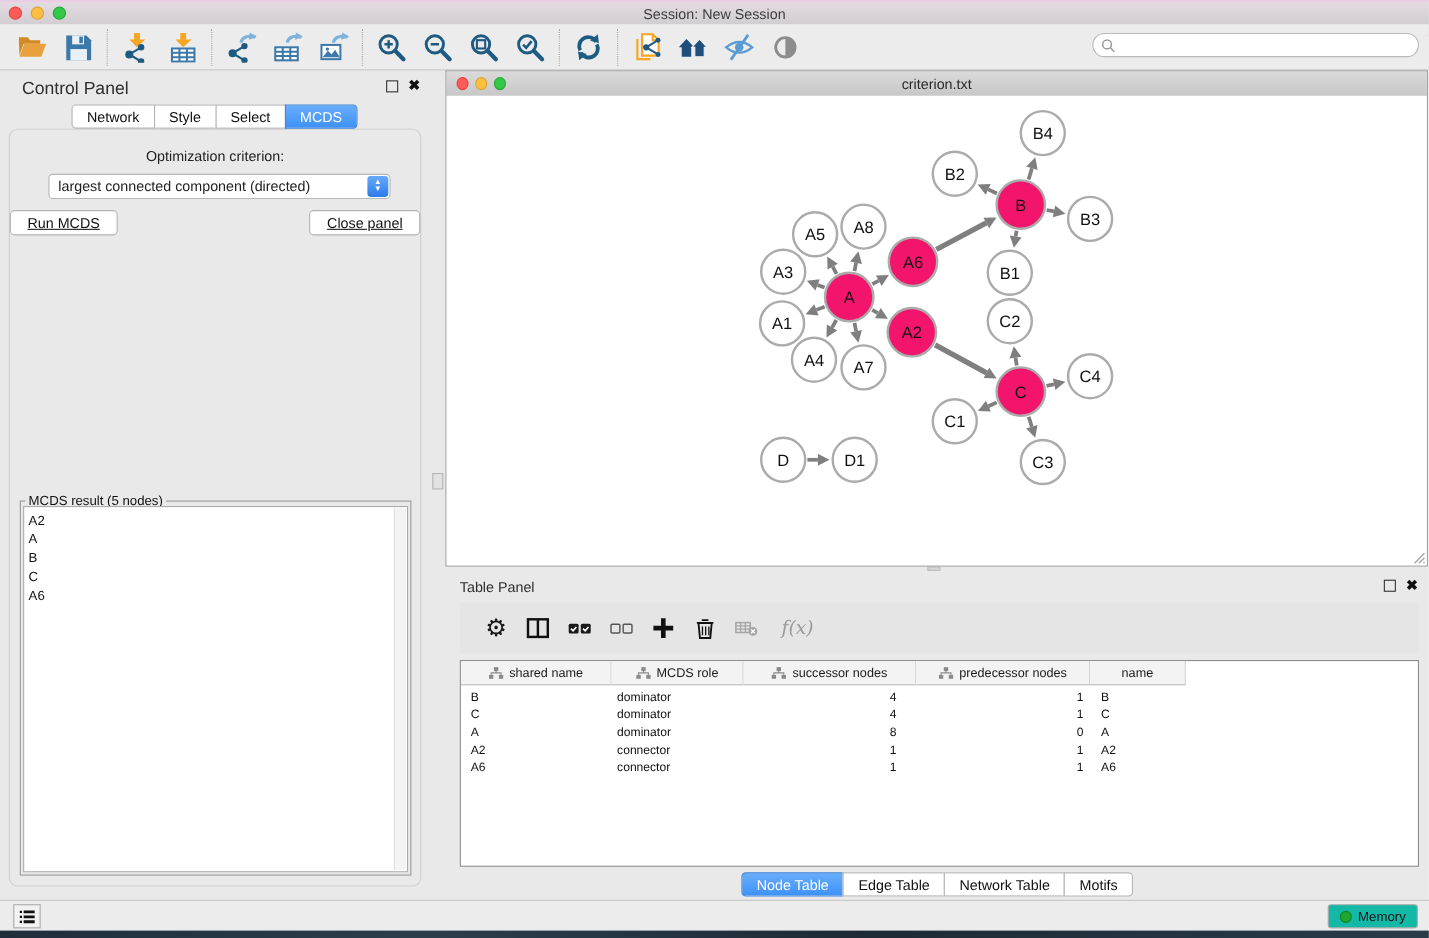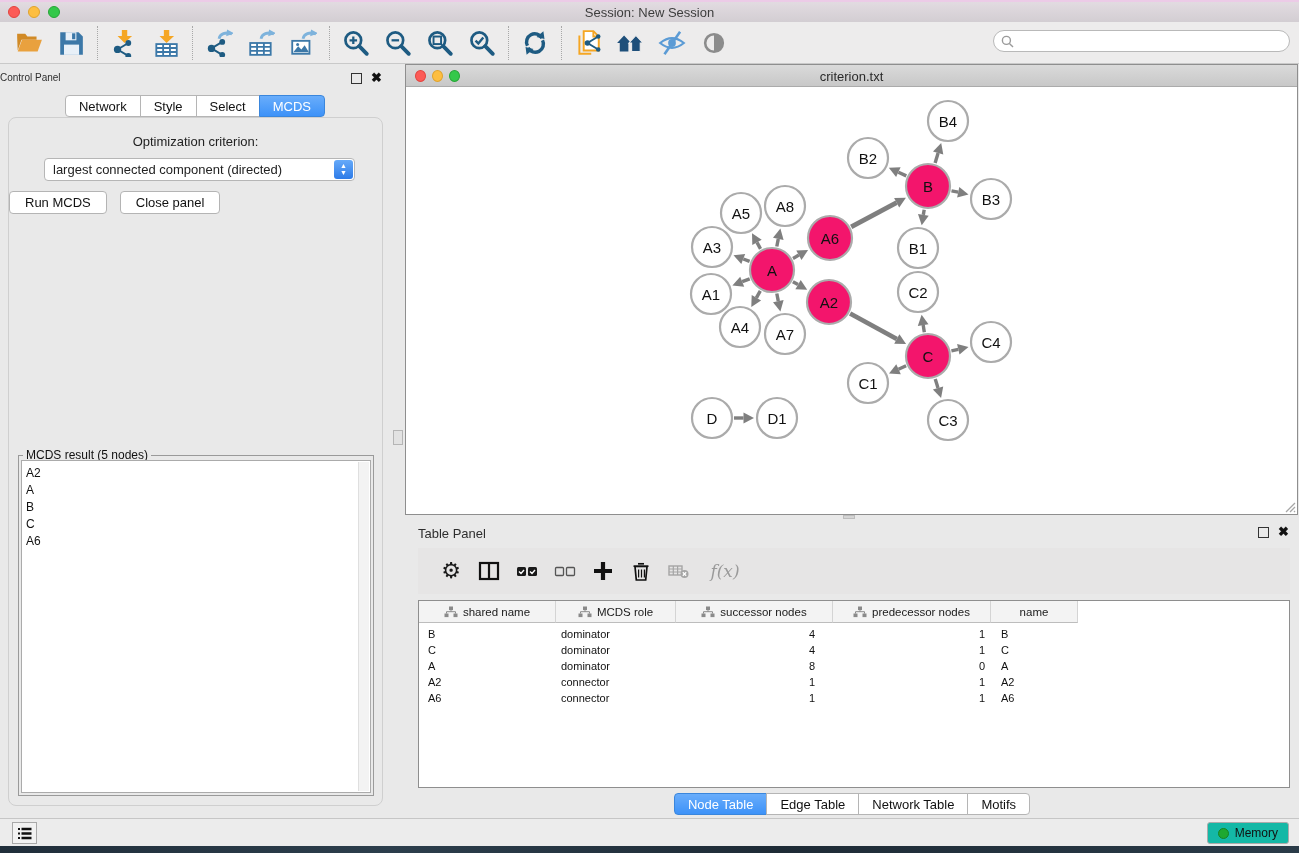--- a/index.html
+++ b/index.html
@@ -28,21 +28,21 @@
   .tb-btn svg { width:28px; height:28px; }
   .tb-sep { width:1px; height:34px; border-left:1px dotted #A8A8A8; margin:0 5px; }
   .searchbox { position:absolute; right:9px; top:8px; width:297px; height:22px;
     background:#fff; border:1px solid #B9B9B9; border-radius:12px;
     display:flex; align-items:center; padding-left:7px; }
   .searchbox input { border:none; outline:none; flex:1; font-size:12px; background:transparent;
     font-family:"Liberation Sans", sans-serif; }
 
   
   .cp { left:0; top:64px; width:390px; height:754px; }
-  .cp-title { position:absolute; left:0; top:8px; font-size:10px; color:#2e2e2e; }
+  .cp-title { position:absolute; left:20px; top:8px; font-size:16px; color:#2e2e2e; }
   .panel-float { position:absolute; top:9px; width:11px; height:11px; border:1.5px solid #333; }
   .panel-close { position:absolute; top:6px; font-size:13px; font-weight:bold; color:#111; }
   .cp .panel-float { right:28px; } .cp .panel-close { right:8px; }
 
   .seg-tabs { display:flex; }
   .seg-tab { height:22px; line-height:21px; padding:0 13px; background:#fff;
     border:1px solid #B5B5B5; margin-left:-1px; font-size:13px; color:#111; }
   .seg-tab:first-child { border-radius:4px 0 0 4px; margin-left:0; }
   .seg-tab:last-child { border-radius:0 4px 4px 0; }
   .seg-tab.active { background:linear-gradient(#69ADFB,#3D92F8); color:#fff; border-color:#3A86DC; }
@@ -51,21 +51,21 @@
   .cp-content { position:absolute; left:8px; right:7px; top:53px; bottom:12px;
     border:1px solid #CFCFCF; border-radius:8px; background:#E9E9E9; }
   .opt-label { position:absolute; left:0; right:0; top:16px; text-align:center; font-size:13px; }
   .dropdown { position:absolute; left:35px; right:27px; top:40px; height:23px; background:#fff;
     border:1px solid #B6B6B6; border-radius:4px; font-size:13px; line-height:21px;
     padding-left:8px; }
   .dd-stepper { position:absolute; right:1px; top:1px; bottom:1px; width:19px; border-radius:3px;
     background:linear-gradient(#66AAF9,#2D7BE8); display:flex; flex-direction:column;
     align-items:center; justify-content:center; gap:1px; }
   .dd-stepper span { color:#fff; font-size:7px; line-height:6px; }
-  .cp-buttons { position:absolute; left:0; right:0; top:73px; display:flex; justify-content:flex-start; gap:13px; }
+  .cp-buttons { position:absolute; left:0; right:0; top:73px; display:flex; justify-content:space-between; gap:13px;text-decoration:underline; }
   .btn { height:23px; background:#fff; border:1px solid #B4B4B4; border-radius:4px;
     font-size:13px; padding:0 15px; line-height:21px; color:#111; }
 
   .fieldset { position:absolute; left:9px; right:8px; top:337px; bottom:9px;
     border:1px solid #9A9A9A; }
   .fieldset-legend { position:absolute; top:-8px; left:4px; background:#E9E9E9;
     padding:0 3px; font-size:12px; color:#111; }
   .listbox { position:absolute; left:2px; right:2px; top:4px; bottom:2px; background:#fff;
     border:1px solid #ABABAB; }
   .list-scroll { position:absolute; right:1px; top:1px; bottom:1px; width:11px;

